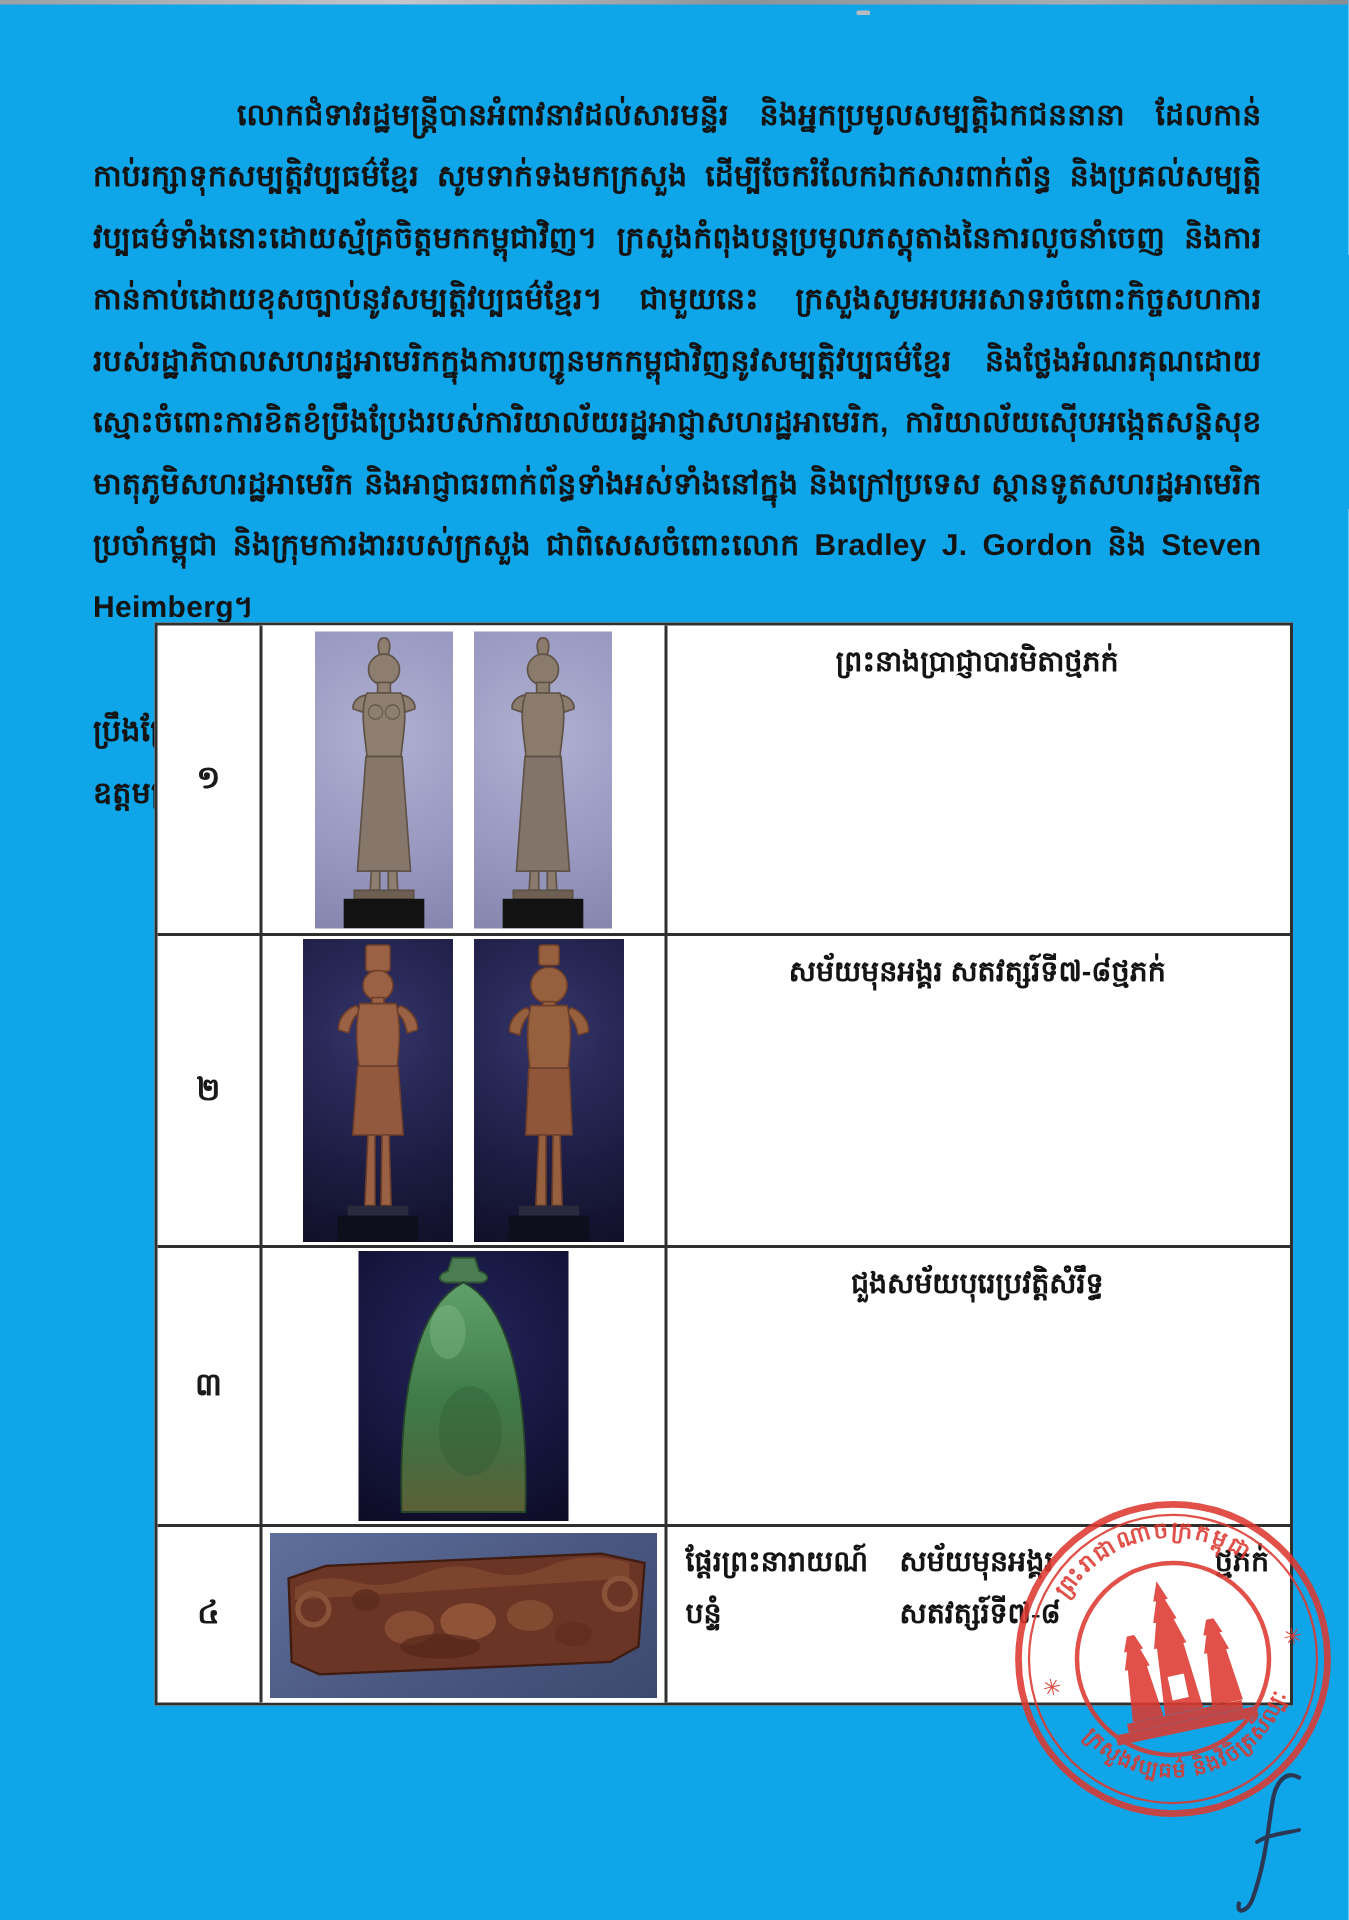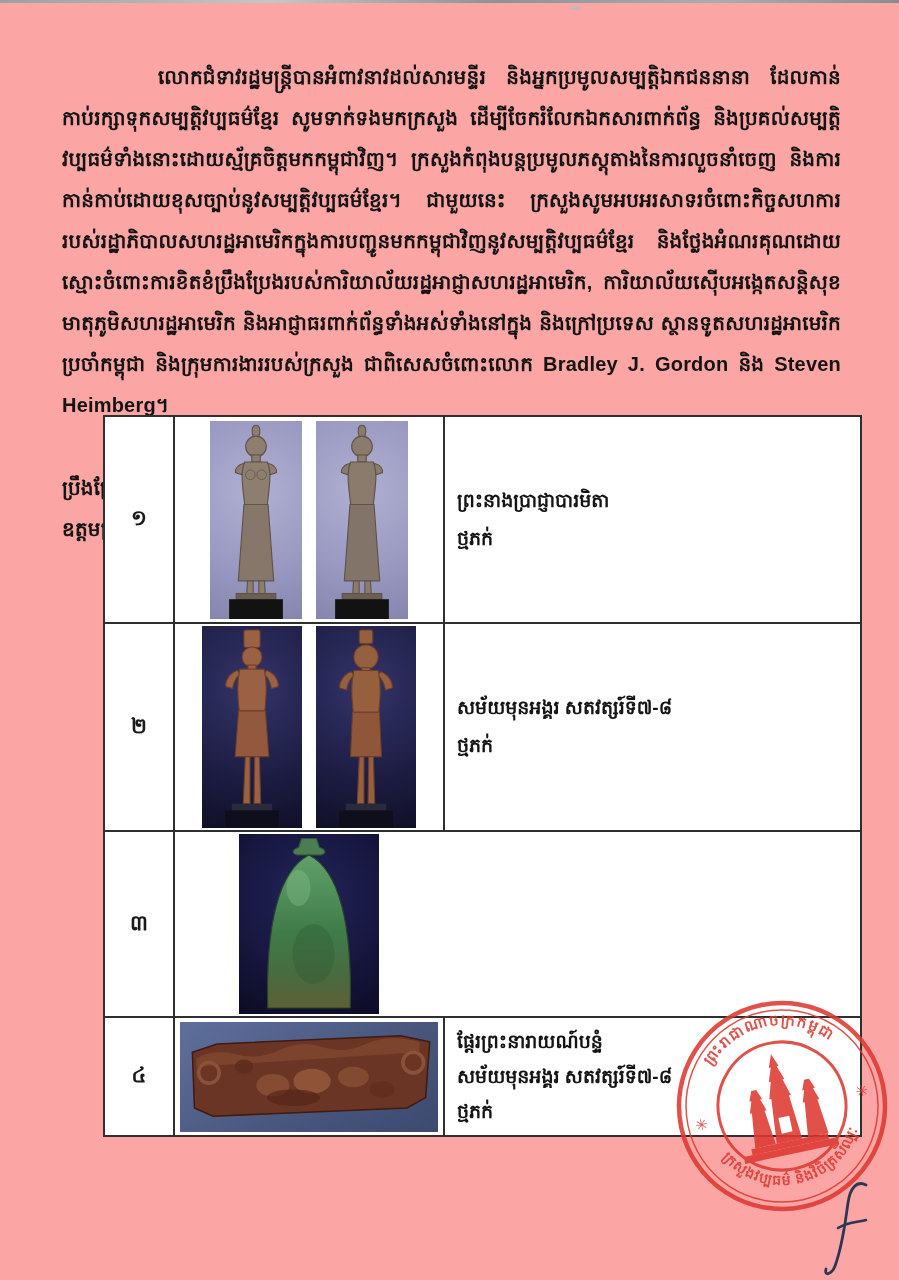--- a/index.html
+++ b/index.html
@@ -1,36 +1,36 @@
 <!DOCTYPE html>
 <html lang="km"><head>
 <meta charset="utf-8">
 <style>
   html,body{margin:0;padding:0;}
   body{width:899px;height:1280px;background:#ffffff;font-family:"Liberation Sans",sans-serif;}
-  .page{position:relative;width:899px;height:1280px;background:#fca5a5;overflow:hidden;}
+  .page{position:relative;width:899px;height:1280px;background:#0ea5e9;overflow:hidden;}
 
   .scan-edge{position:absolute;left:0;top:0;width:899px;height:3px;
     background:linear-gradient(to right,#9aa0a6 0%,#c3c6ca 30%,#8d9299 55%,#a8adb3 80%,#888d94 100%);}
   .scan-tick{position:absolute;left:571px;top:7px;width:9px;height:3px;background:#b9bbc0;border-radius:1px;}
 
   .body-text{position:absolute;left:62px;top:57px;width:779px;color:#141414;}
   .body-text p{margin:0;font-size:20px;line-height:41px;font-weight:700;text-align:justify;text-indent:96px;letter-spacing:.2px;}
   .body-text p + p{margin-top:1px;}
 
   .art-table{position:absolute;left:103px;top:415px;width:759px;border:2px solid #2f2f2f;box-sizing:border-box;background:#fff;}
   .art-row{display:grid;grid-template-columns:68px 270px 1fr;box-sizing:border-box;}
   .art-row + .art-row{border-top:2px solid #2f2f2f;}
   .r1{height:205px;} .r2{height:208px;} .r3{height:186px;} .r4{height:119px;}
   .cell{box-sizing:border-box;min-width:0;}
   .cell-num{display:flex;align-items:center;justify-content:center;font-size:21px;font-weight:700;color:#1a1a1a;}
   .cell-photo{border-left:2px solid #2f2f2f;display:flex;align-items:center;justify-content:center;gap:14px;background:#fff;overflow:hidden;}
-  .cell-desc{border-left:2px solid #2f2f2f;display:flex;flex-direction:column;justify-content:center;padding:6px 14px 6px 12px;color:#141414;}
+  .cell-desc{border-left:2px solid #2f2f2f;display:flex;flex-direction:row;justify-content:center;padding:6px 14px 6px 12px;color:#141414;}
   .cell-desc .line{font-size:19px;line-height:38px;font-weight:700;}
-  .r4 .cell-desc .line{line-height:35px;}
+  .r4 .cell-desc .line{line-height:35px;font-family:Liberation Serif, serif;}
 
   .photo{position:relative;overflow:hidden;flex:0 0 auto;}
   .photo.lavender{width:92px;height:198px;background:radial-gradient(circle at 50% 35%,#b0b0d2 0%,#9a9ac2 55%,#8585ad 100%);}
   .photo.navy{width:100px;height:202px;background:radial-gradient(circle at 50% 30%,#34346a 0%,#1d1d44 60%,#101028 100%);}
   .photo.navy-dark{width:140px;height:180px;background:radial-gradient(circle at 50% 35%,#24245c 0%,#14143a 65%,#0c0c24 100%);}
   .photo.slate{width:258px;height:110px;background:linear-gradient(145deg,#5f6f9c 0%,#4a5880 55%,#3c4a70 100%);}
   .photo svg{position:absolute;left:0;top:0;width:100%;height:100%;}
 
   .stamp{position:absolute;left:671px;top:995px;width:222px;height:222px;opacity:.88;}
   .signature{position:absolute;left:818px;top:1178px;width:62px;height:100px;}
@@ -152,20 +152,25 @@
                 <stop offset="0.78" stop-color="#486b3f"></stop>
                 <stop offset="1" stop-color="#5d6036"></stop>
               </linearGradient>
             </defs>
             <path d="M40 3 L50 3 L52 9 C56 10 57 13 53 14 L37 14 C33 13 34 10 38 9 Z" fill="#4c7d52" stroke="#2e5234" stroke-width="0.8"></path>
             <path d="M45 14 C25 24 16 60 17.5 116 L72.5 116 C74 60 65 24 45 14 Z" fill="url(#bellg)" stroke="#27452b" stroke-width="0.8"></path>
             <ellipse cx="38" cy="36" rx="8" ry="12" fill="#8cc592" opacity="0.35"></ellipse>
             <ellipse cx="48" cy="80" rx="14" ry="20" fill="#2f5a35" opacity="0.35"></ellipse>
           </svg>
         </div>
+      </div>
+      <div class="cell cell-desc">
+        <div class="line">ជួង</div>
+        <div class="line">សម័យបុរេប្រវត្តិ</div>
+        <div class="line">សំរឹទ្ធ</div>
       </div>
     </div>
 
     <div class="art-row r4">
       <div class="cell cell-num">៤</div>
       <div class="cell cell-photo">
         <div class="photo slate">
           <svg viewBox="0 0 250 100" preserveAspectRatio="xMidYMid meet" aria-hidden="true">
             <path d="M12 26 L36 18 L214 10 L242 16 L238 70 L220 80 L32 88 L14 80 Z" fill="#6b3526" stroke="#3f1b10" stroke-width="1.5"></path>
             <path d="M16 32 Q34 22 54 28 T96 24 T138 21 T180 18 T232 16 L232 26 L16 40 Z" fill="#7f452f" opacity="0.85"></path>

